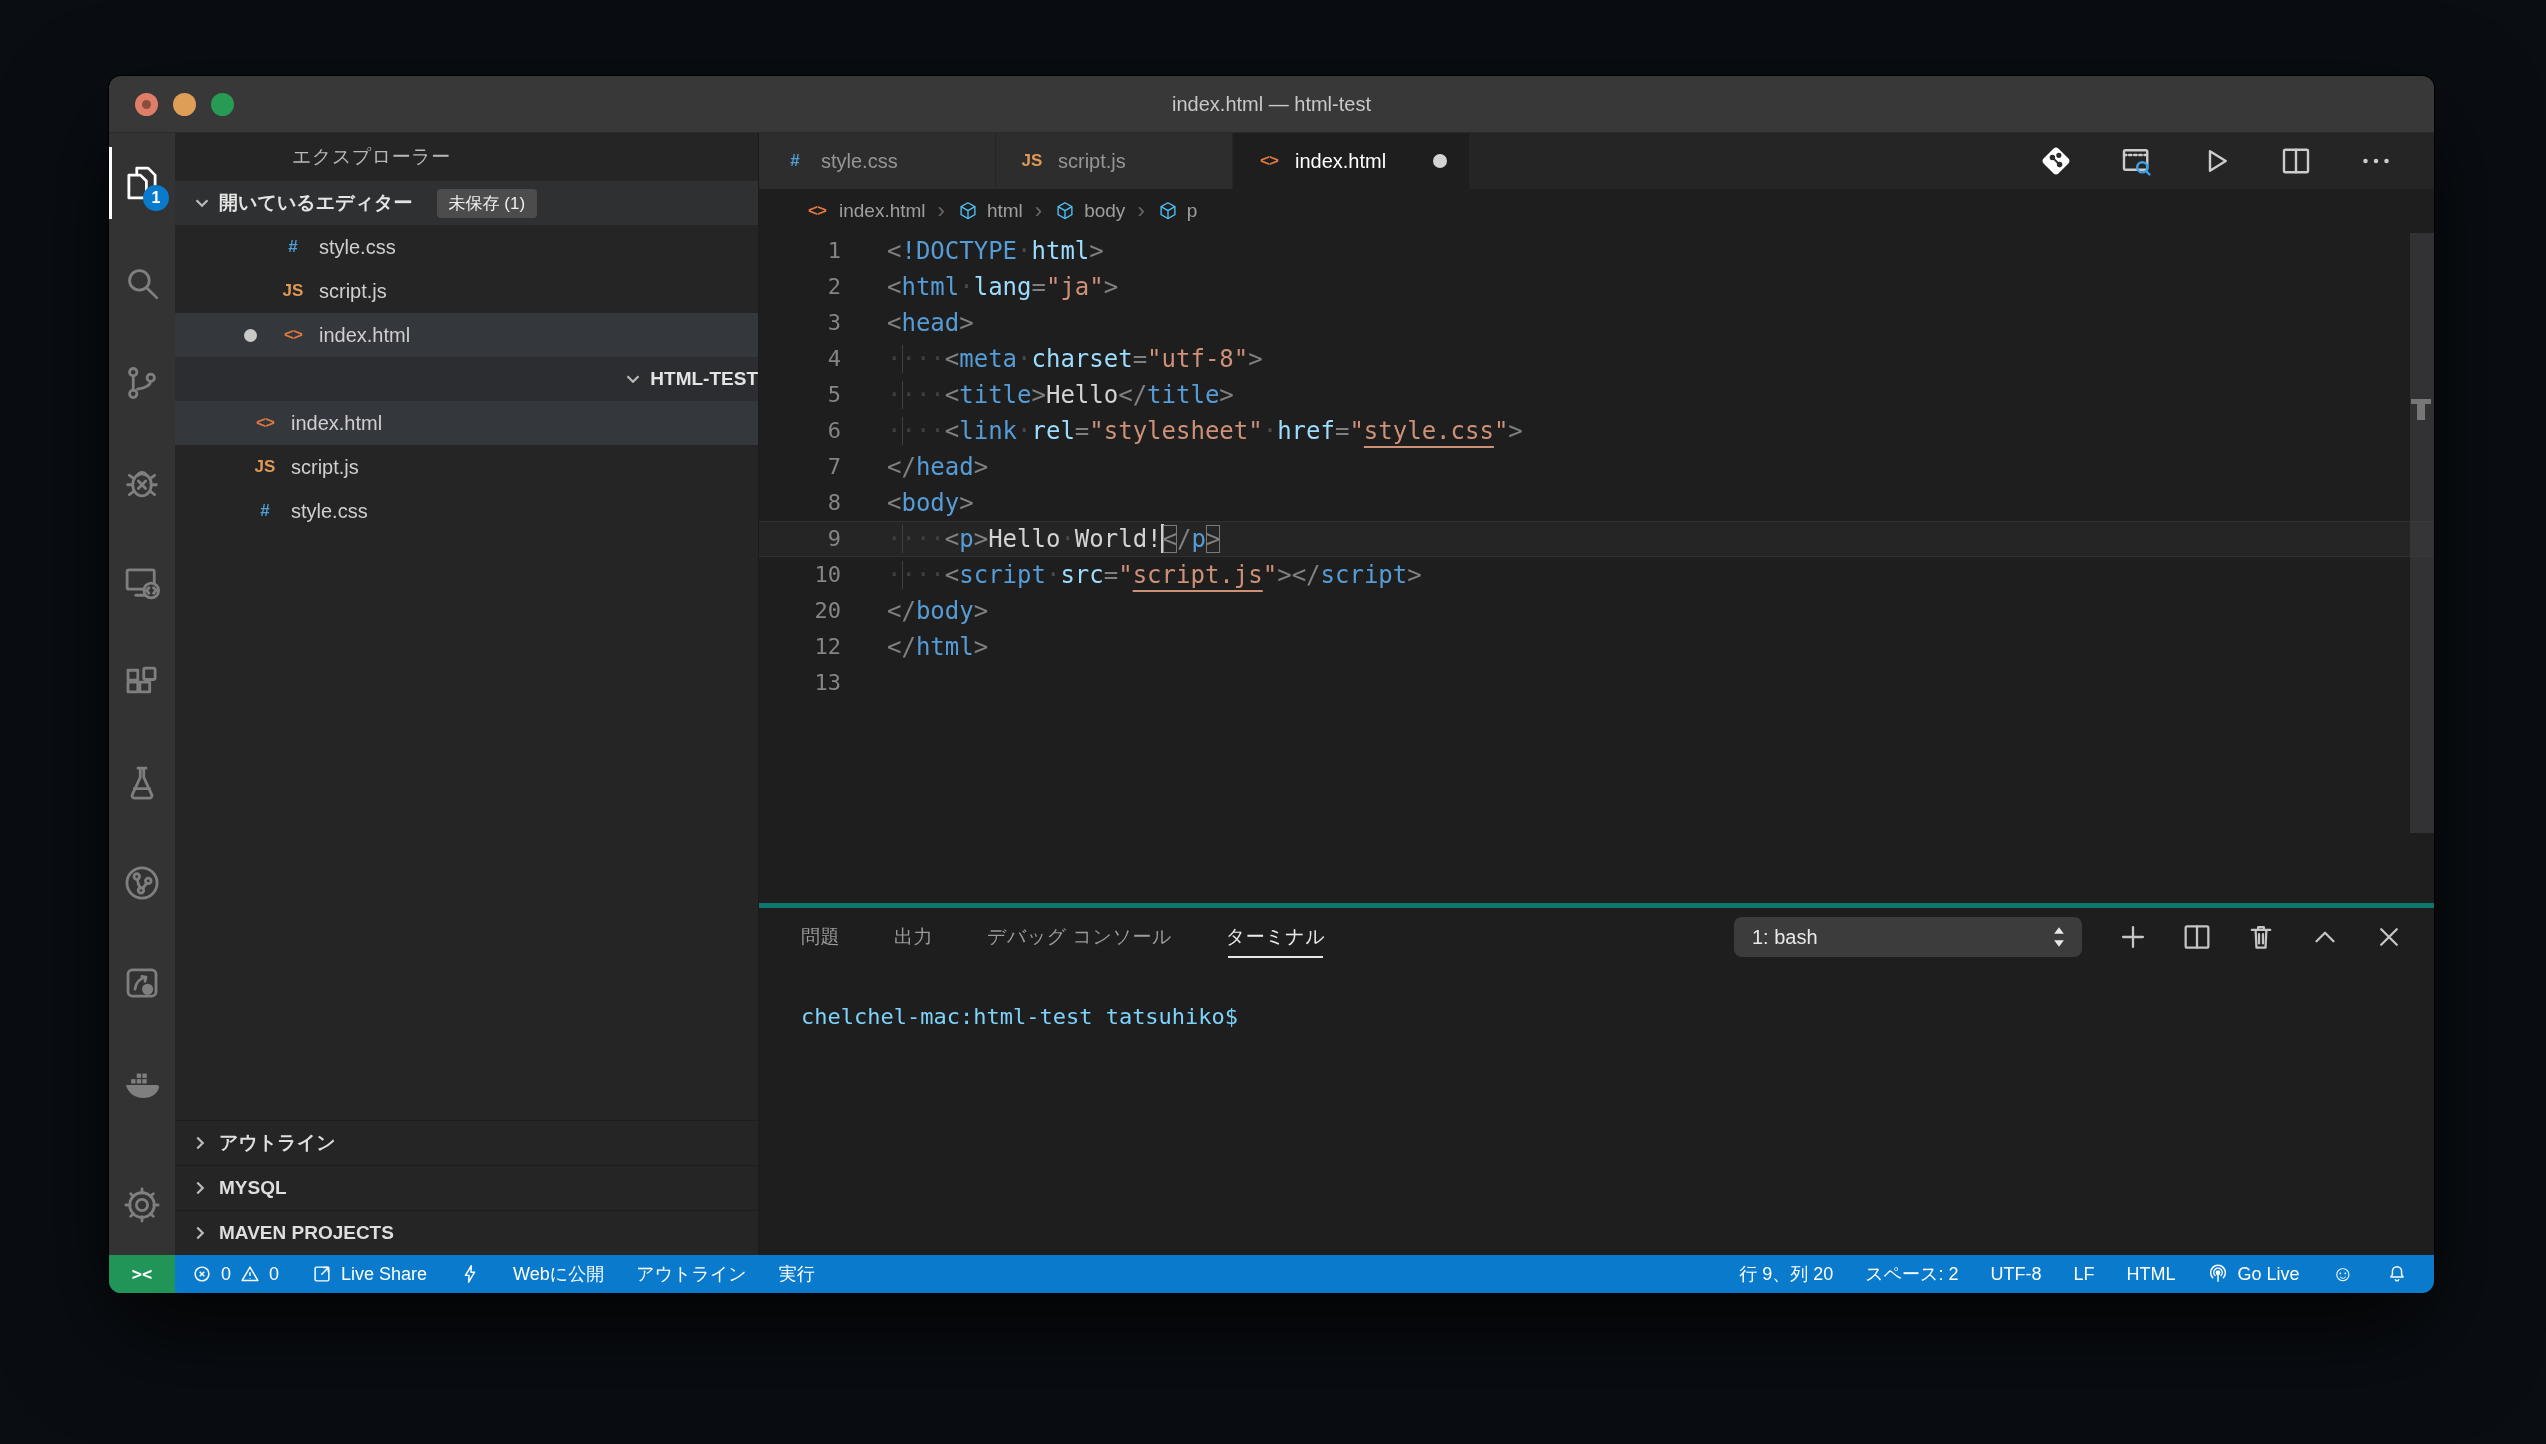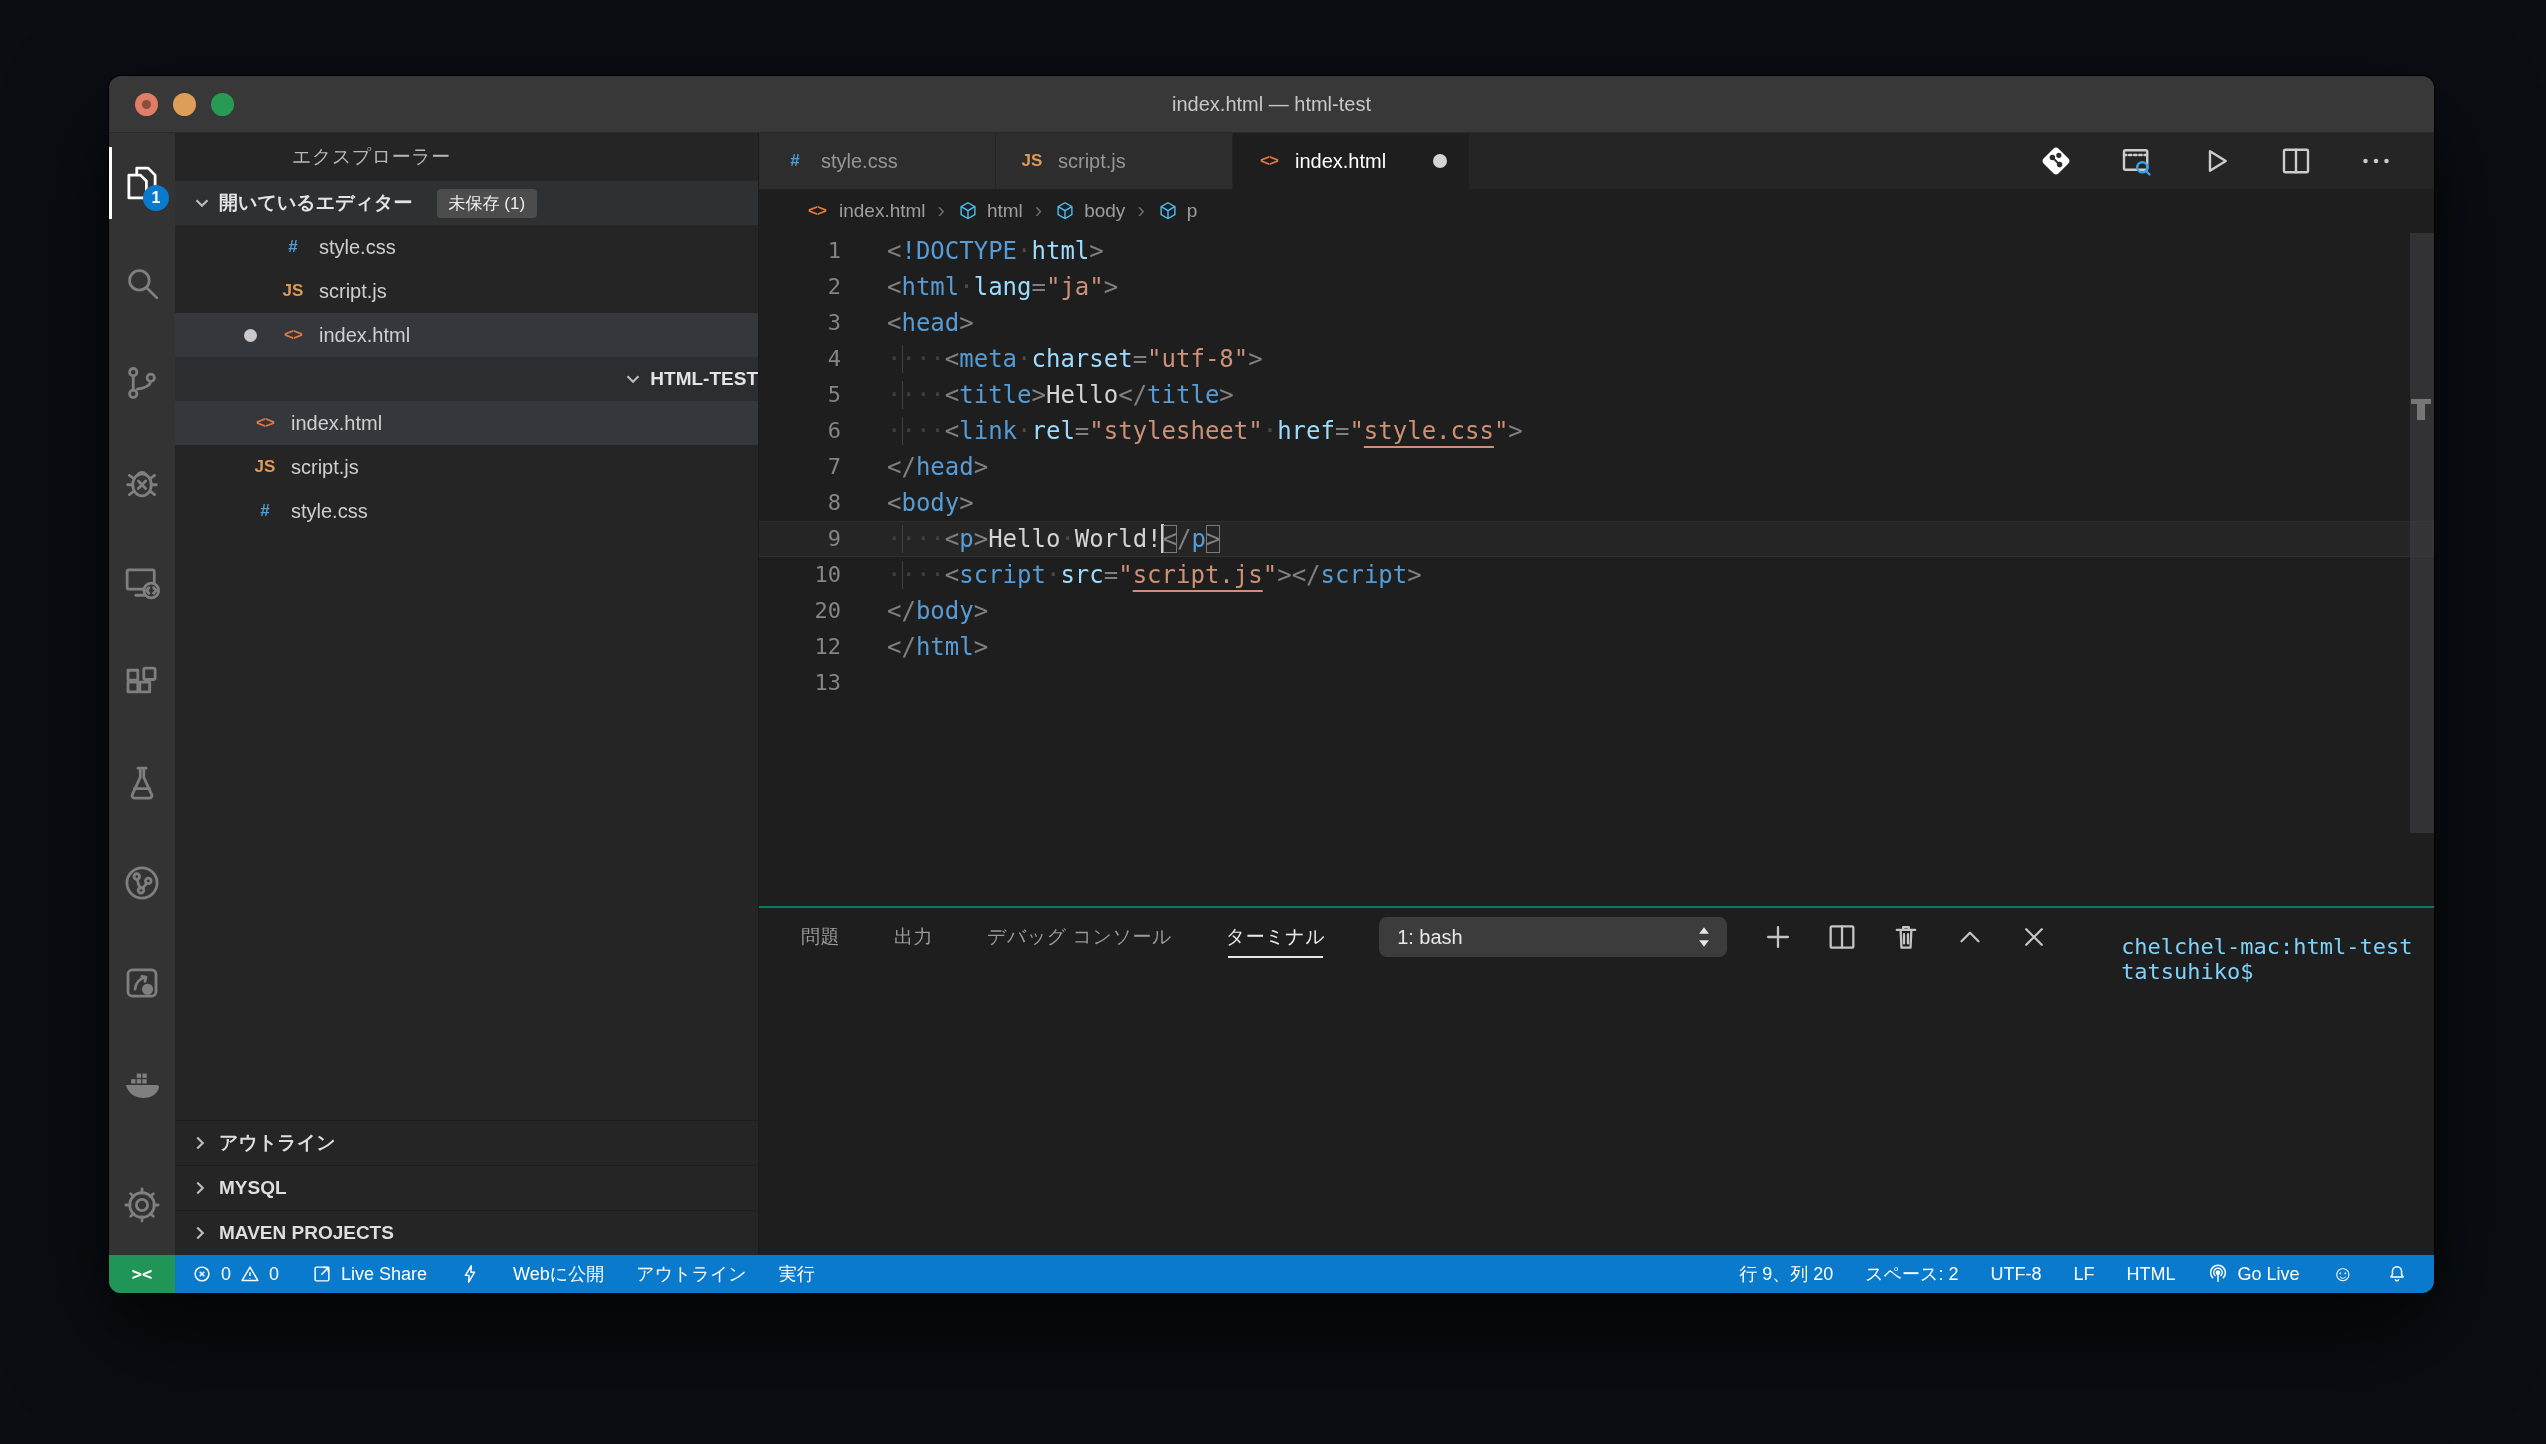--- a/index.html
+++ b/index.html
@@ -80,21 +80,21 @@
   .tok-txt{color:#d4d4d4;}
   .tok-ws{color:#4a4a4a;}
   .tok-iws{color:#3f3f3f;background-image:linear-gradient(#404040,#404040);
            background-size:1px 100%;background-position:15px 0;background-repeat:no-repeat;}
   .tok-lnk{color:#ce9178;text-decoration:underline;text-underline-offset:7px;text-decoration-thickness:2px;}
   .cursor{display:inline-block;width:3px;height:29px;background:#d0d0d0;vertical-align:middle;margin:0 -1px 4px -1px;}
   .vscroll{position:absolute;right:0;top:0;width:24px;height:600px;background:#3e3e42;opacity:.65;}
   .vscroll .cur-mark{position:absolute;left:1px;top:166px;width:20px;height:5px;background:#a6a6a6;}
   .vscroll .cur-mark2{position:absolute;left:7px;top:171px;width:8px;height:16px;background:#a6a6a6;}
   
-  .panel{height:347px;flex:0 0 auto;background:#1e1e1e;border-top:2px solid #0f766e;display:flex;flex-direction:row;}
+  .panel{height:347px;flex:0 0 auto;background:#1e1e1e;border-top:5px solid #0f766e;display:flex;flex-direction:column;gap:12px;}
   .panel-header{height:58px;display:flex;align-items:center;padding:0 28px 0 42px;flex:0 0 auto;}
   .ptab{margin-right:54px;font-size:19px;color:#9b9b9b;letter-spacing:.5px;cursor:pointer;position:relative;
         height:100%;display:flex;align-items:center;}
   .ptab.active{color:#eaeaea;}
   .ptab.active::after{content:"";position:absolute;left:2px;right:2px;bottom:8px;height:2px;background:#e7e7e7;}
   .term-select{margin-left:auto;width:320px;height:40px;background:#3c3c3c;border-radius:8px;display:flex;
                align-items:center;padding:0 10px 0 18px;color:#e8e8e8;font-size:20px;cursor:pointer;}
   .term-select svg{margin-left:auto;width:26px;height:26px;color:#e8e8e8;}
   .panel-actions{display:flex;align-items:center;gap:30px;margin-left:34px;color:#c5c5c5;}
   .panel-actions svg{width:34px;height:34px;cursor:pointer;}

